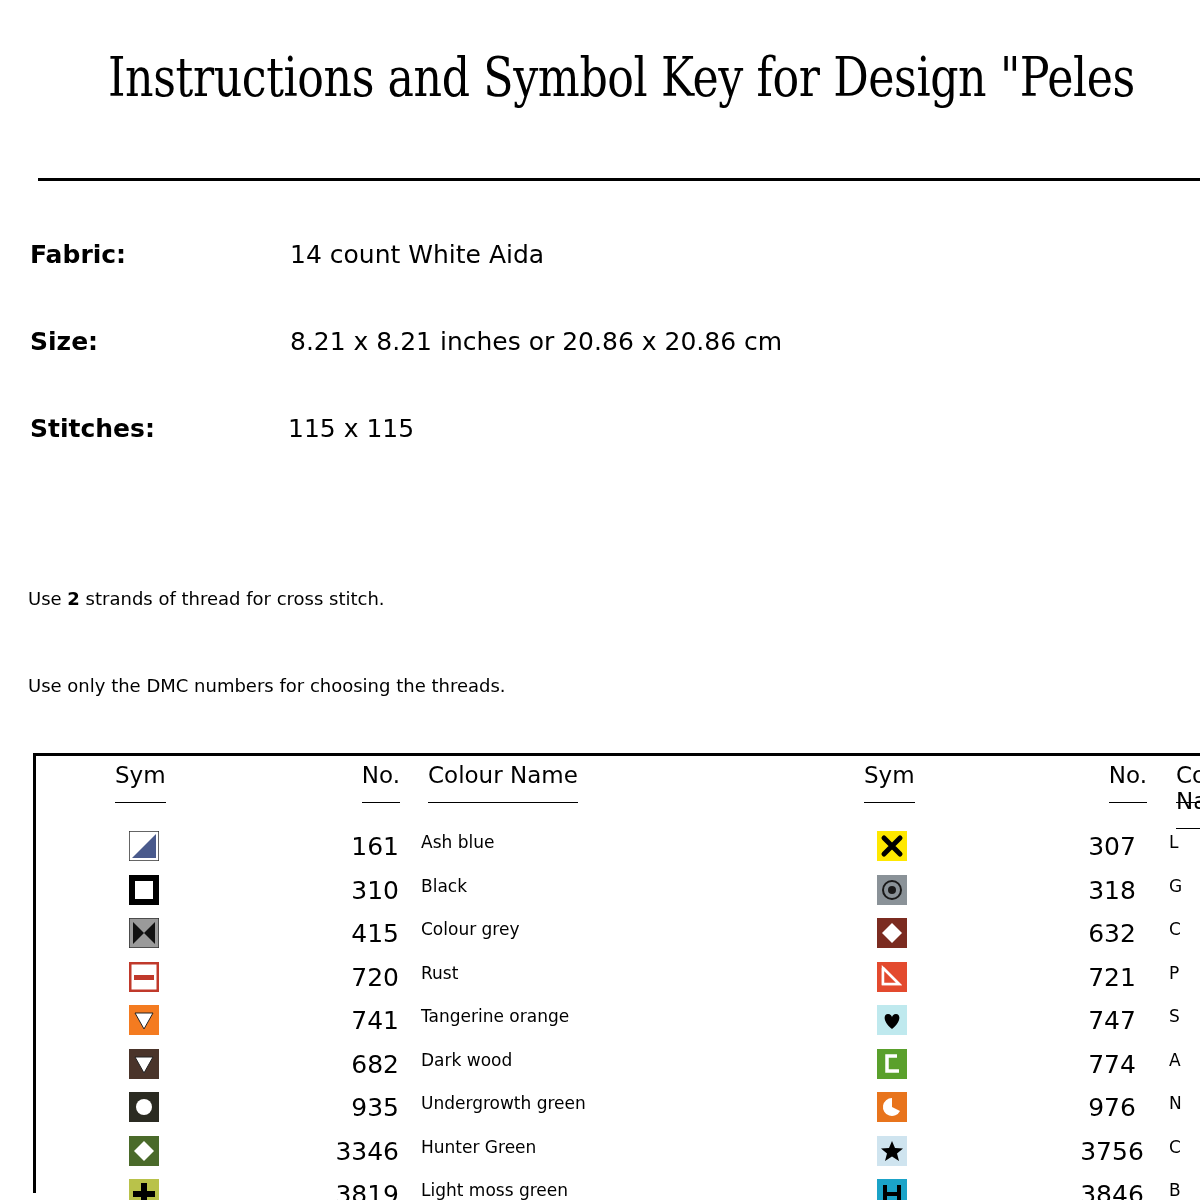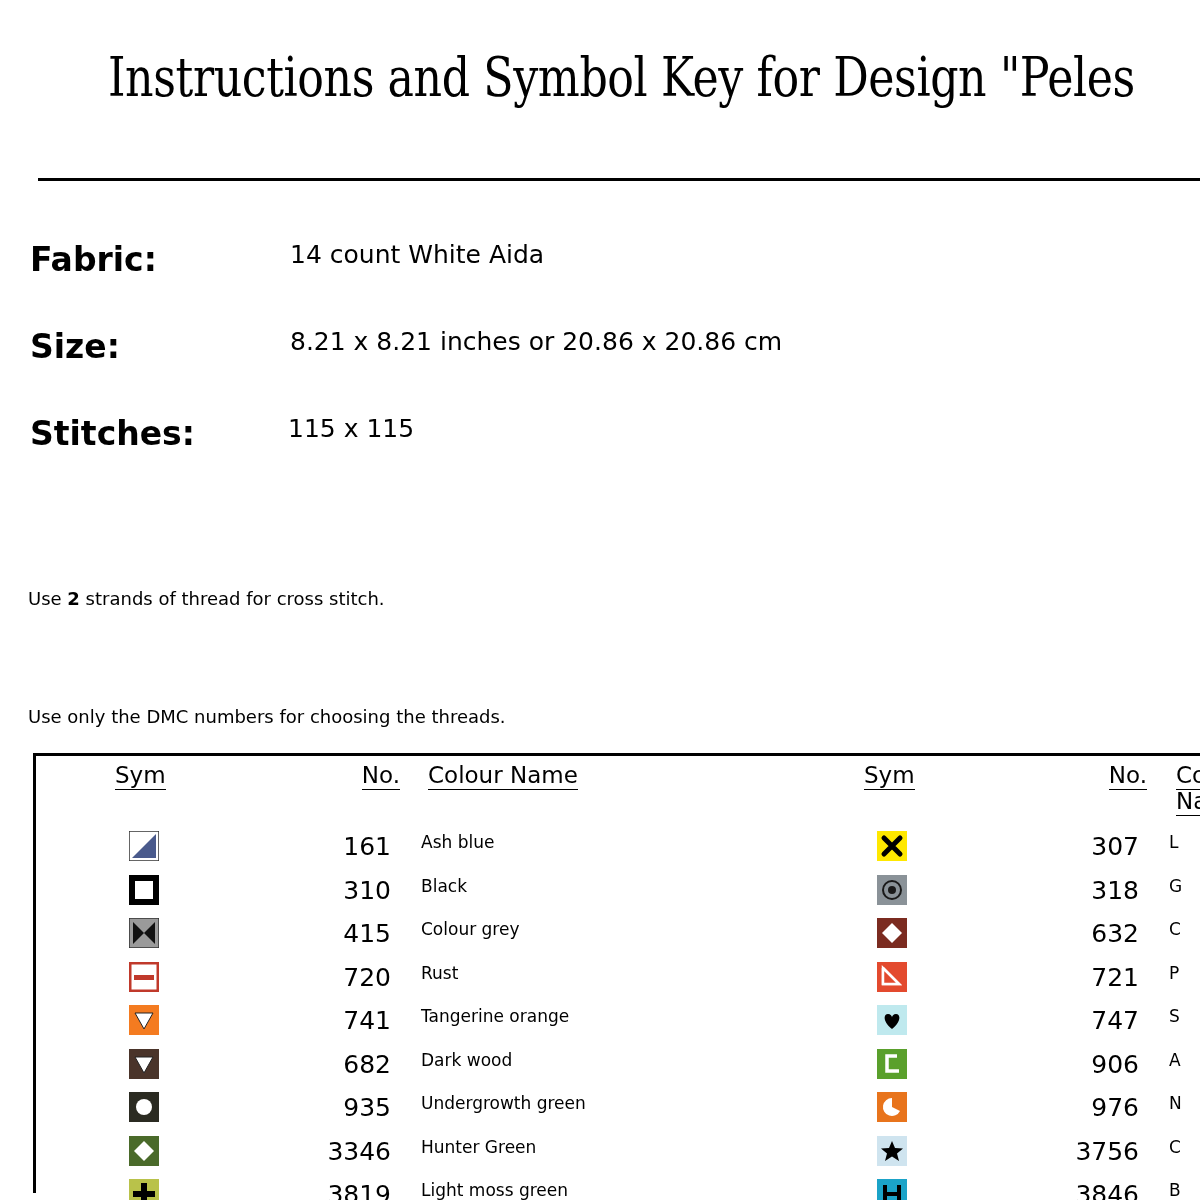--- a/index.html
+++ b/index.html
@@ -52,61 +52,61 @@
     width: 1130px;
   }
   .info-row {
     position: relative;
     height: 87px;
   }
   .info-label {
     position: absolute;
     left: 0;
     top: 12px;
-    font-size: 33px;
+    font-size: 25px;
     font-weight: bold;
   }
   .info-value {
     position: absolute;
     top: 12px;
     font-size: 25px;
   }
   .info-row.r0 .info-value { left: 260px; }
   .info-row.r1 .info-value { left: 218px; margin-left: 42px; }
   .info-row.r2 .info-value { left: 258px; }
   .info-row.r3 .info-value { left: 258px; }
 
   .note {
     position: absolute;
     left: 28px;
     font-size: 18px;
   }
   .note b { font-weight: bold; }
   .note.n0 { top: 588px; }
-  .note.n1 { top: 675px; margin-top: 31px; }
+  .note.n1 { top: 675px; }
 
   
   .keybox {
     position: absolute;
     left: 33px;
     top: 753px;
     width: 1190px;
     height: 440px;
     border-left: 3px solid #000;
     border-top: 3px solid #000;
     box-sizing: border-box;
   }
   .keyhead {
     position: absolute;
     top: 6px;
     font-size: 23px;
   }
   .keyhead span {
     border-bottom: 1.5px solid #000;
-    padding-bottom: 1px;
+    padding-bottom: 14px;
   }
   .h-sym1  { left: 79px; }
   .h-no1   { left: 300px; width: 64px; text-align: right; }
   .h-name1 { left: 392px; }
   .h-sym2  { left: 828px; }
   .h-no2   { left: 1047px; width: 64px; text-align: right; }
   .h-name2 { left: 1140px; }
 
   .rows {
     position: absolute;
@@ -123,34 +123,35 @@
     width: 30px;
     height: 30px;
     top: 3px;
   }
   .cell-no {
     position: absolute;
     top: 4px;
     width: 70px;
     text-align: right;
     font-size: 25px;
+    margin-left: 8px;
   }
   .cell-name {
     position: absolute;
     top: 4px;
     font-size: 17px;
     white-space: nowrap;
   }
   
   .c1 .cell-sym  { left: 93px; }
   .c1 .cell-no   { left: 285px; }
   .c1 .cell-name { left: 385px; }
   
   .c2 .cell-sym  { left: 841px; }
-  .c2 .cell-no   { left: 1033px; }
+  .c2 .cell-no   { left: 1033px; text-align: center; }
   .c2 .cell-name { left: 1133px; }
 
   
   .sym {
     width: 30px;
     height: 30px;
     display: block;
   }
 </style>
 </head>
@@ -313,21 +314,21 @@
             <div class="cell-no">682</div>
             <div class="cell-name">Dark wood</div>
           </div>
           <div class="c2">
             <div class="cell-sym">
               <svg class="sym" viewBox="0 0 30 30" xmlns="http://www.w3.org/2000/svg">
                 <rect x="0" y="0" width="30" height="30" fill="#5aa02c"></rect>
                 <polyline points="20,7 10,7 10,22 22,22" fill="none" stroke="#ffffff" stroke-width="3.5"></polyline>
               </svg>
             </div>
-            <div class="cell-no">906</div>
+            <div class="cell-no">774</div>
             <div class="cell-name">A</div>
           </div>
         </div>
         <div class="krow">
           <div class="c1">
             <div class="cell-sym">
               <svg class="sym" viewBox="0 0 30 30" xmlns="http://www.w3.org/2000/svg">
                 <rect x="0" y="0" width="30" height="30" fill="#2b2b22"></rect>
                 <circle cx="15" cy="15" r="8" fill="#ffffff"></circle>
               </svg>

